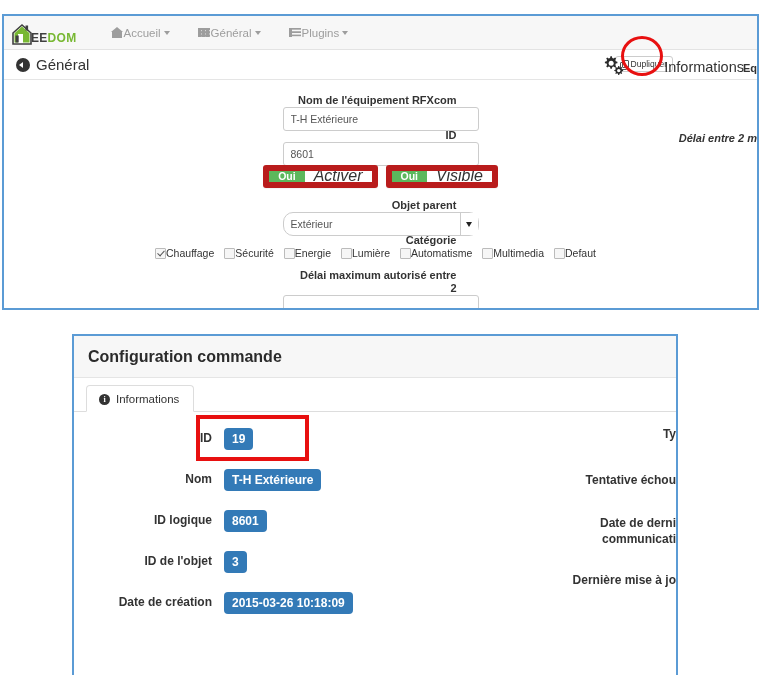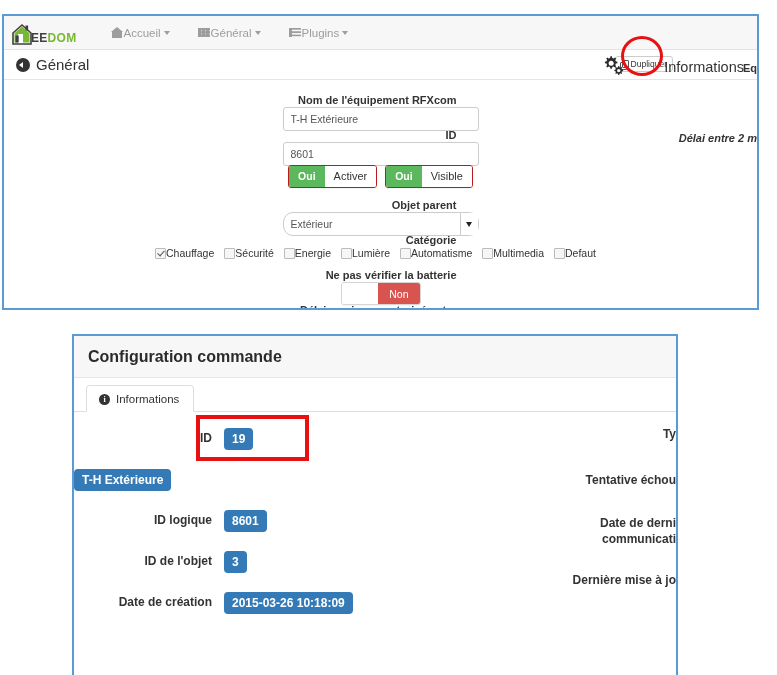--- a/index.html
+++ b/index.html
@@ -203,35 +203,36 @@
   .sel-arrow i {
     width: 0; height: 0;
     border-left: 3.5px solid transparent;
     border-right: 3.5px solid transparent;
     border-top: 5px solid #222;
     display: block;
   }
   .btn-group { display: flex; gap: 8px; }
   .toggle {
     display: flex; border-radius: 3px; overflow: hidden;
-    border: 1px solid #b91c1c;
+    border: 6px solid #b91c1c;
     height: 23px;
     box-shadow: 0 1px 1px rgba(0,0,0,.05);
   }
   .toggle .on {
     background: #5cb85c; color: #fff;
     font-size: 10.5px; font-weight: 600;
     padding: 0 9px; display: flex; align-items: center;
     cursor: pointer;
   }
   .toggle .off {
     background: #fff; color: #333;
-    font-size: 11px;
+    font-size: 16px;
     padding: 0 9px; display: flex; align-items: center;
     cursor: pointer;
+    font-style: italic;
   }
   .toggle-red {
     display: flex; border-radius: 3px; overflow: hidden;
     border: 1px solid #d5d5d5; height: 23px; width: 80px;
     box-shadow: 0 1px 1px rgba(0,0,0,.05);
   }
   .toggle-red .blank { flex: 1; background: #fff; }
   .toggle-red .no {
     background: #d9534f; color: #fff;
     font-size: 10.5px;
@@ -508,29 +509,20 @@
               <span>Multimedia</span>
             </label>
             <label class="chk">
               <span class="chkbox"></span>
               <span>Defaut</span>
             </label>
           </div>
         </div>
       </div>
 
-      <div class="form-row">
-        <div class="form-label">Ne pas vérifier la batterie</div>
-        <div class="form-ctrl">
-          <div class="toggle-red">
-            <span class="blank"></span>
-            <span class="no">Non</span>
-          </div>
-        </div>
-      </div>
 
       <div class="form-row">
         <div class="form-label">Délai maximum autorisé entre 2</div>
         <div class="form-ctrl">
           <input class="txt-input" value="" style="">
         </div>
       </div>
     </div>
 
     <div class="top-right-col">
@@ -555,20 +547,21 @@
     </div>
 
     <div class="modal-body">
 
       <div class="info-row">
         <div class="info-label">ID</div>
         <span class="badge">19</span>
       </div>
 
       <div class="info-row">
+        <div class="info-label">Nom</div>
         <span class="badge">T-H Extérieure</span>
       </div>
 
       <div class="info-row">
         <div class="info-label">ID logique</div>
         <span class="badge">8601</span>
       </div>
 
       <div class="info-row">
         <div class="info-label">ID de l'objet</div>

